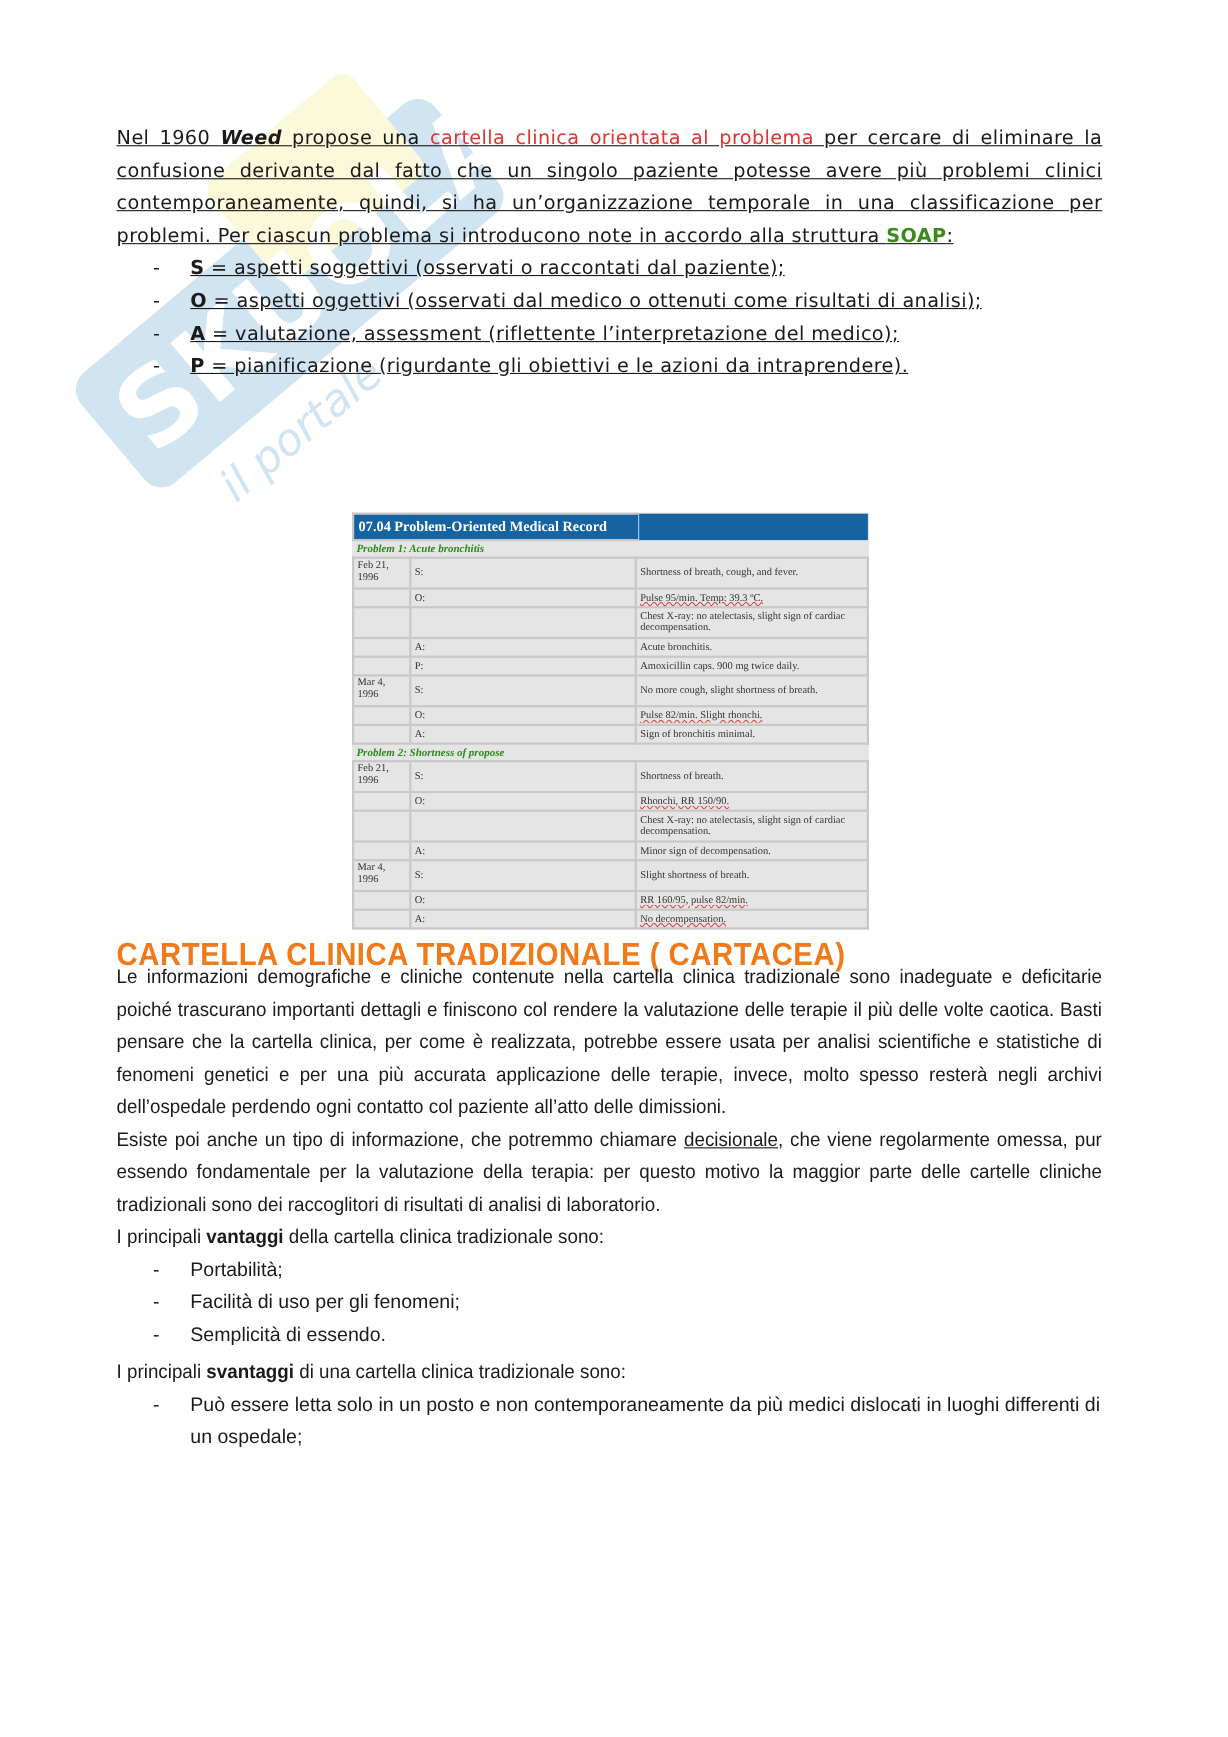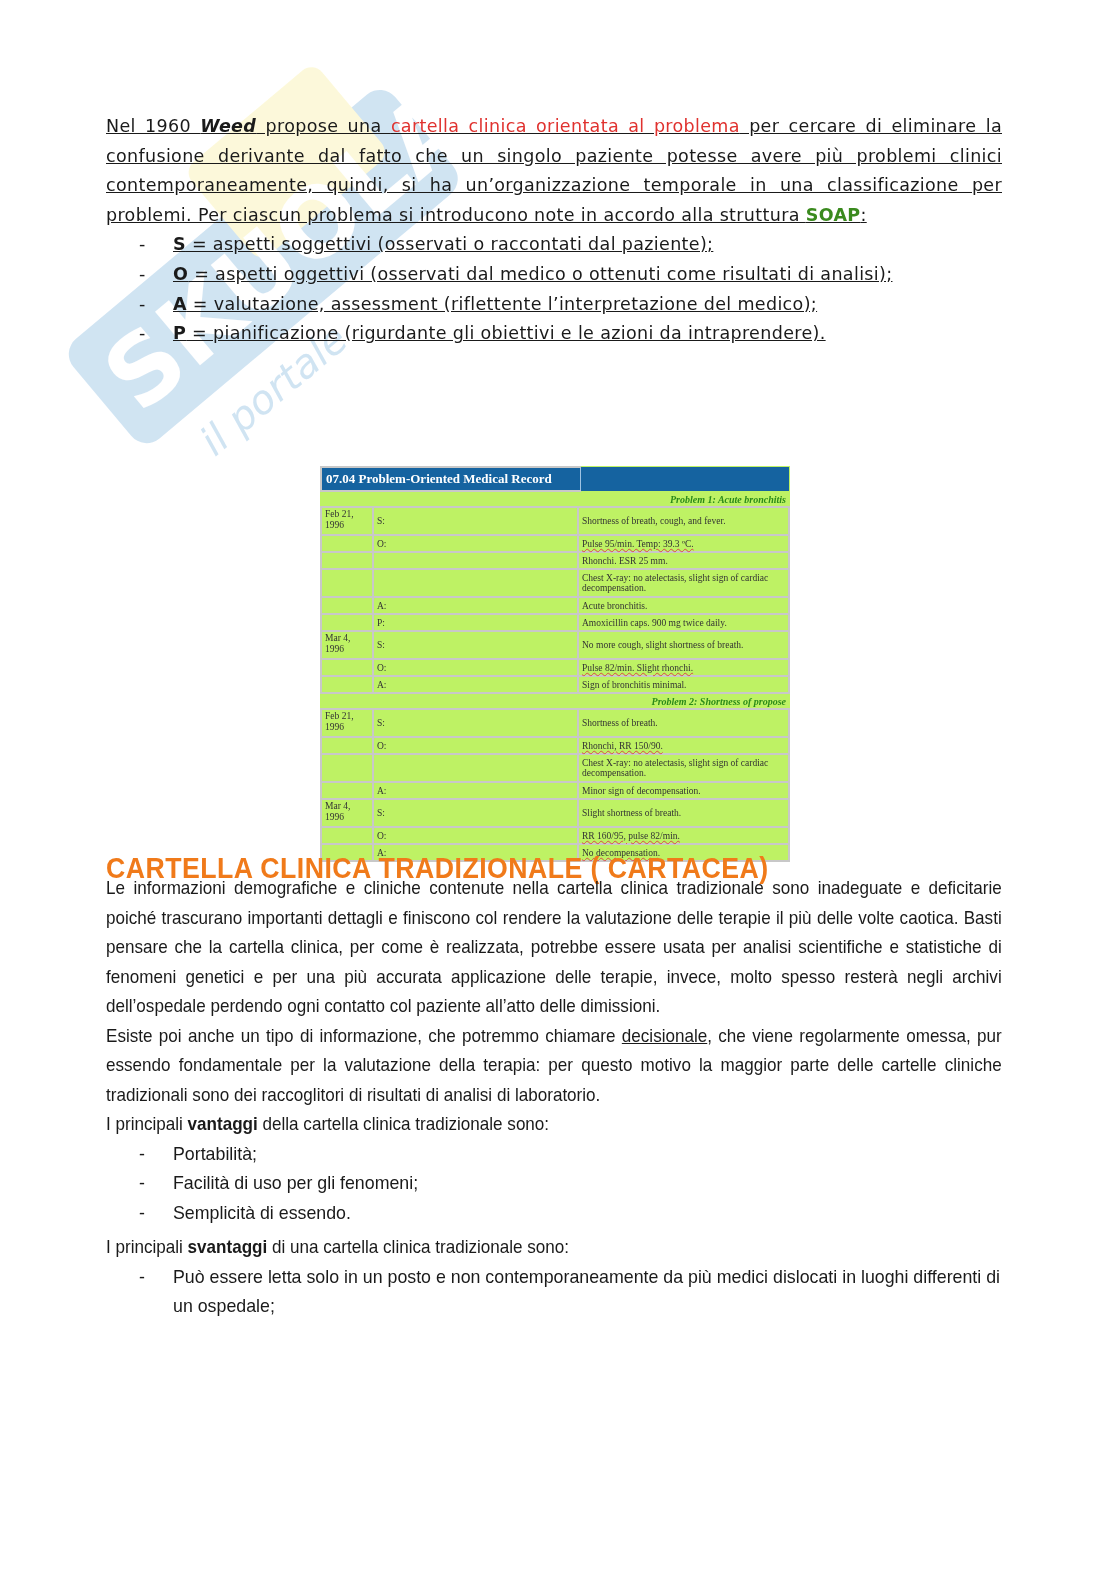--- a/index.html
+++ b/index.html
@@ -11,23 +11,23 @@
   .red { color: #e0322f; }
   .green { color: #3a8a1e; font-weight: bold; }
   .weed { font-weight: bold; font-style: italic; }
   ul.soap { list-style: none; margin: 0; padding: 0; }
   ul.soap li { position: relative; padding-left: 67px; font-size: 17.5px; line-height: 29.6px; letter-spacing: 0.35px; }
   ul.soap li .dash { position: absolute; left: 33px; top: 0; }
   ul.soap li b { font-weight: bold; }
   .p2 { margin-top: 6px; }
   
   .porm { position: absolute; left: 320px; top: 466px; width: 470px; border-collapse: collapse;
-          font-family: "Liberation Serif", serif; font-size: 9.5px; color: #333; background: #bef264; }
+          font-family: "Liberation Serif", serif; font-size: 9.5px; color: #333; background: #e5e5e5; }
   .porm .hdr td { background: #1563a0; color: #fff; font-weight: bold; font-size: 13px; padding: 2px 4px; height: 18px; border-right: 1px solid #9fc3e3; }
-  .porm .prob td { color: #2b8a1a; font-weight: bold; font-style: italic; font-size: 10px; padding: 0 3px; height: 14px; border: none; text-align: right; }
+  .porm .prob td { color: #2b8a1a; font-weight: bold; font-style: italic; font-size: 10px; padding: 0 3px; height: 14px; border: none; }
   .porm td { border: 2px solid #c8c8c8; padding: 1px 3px; vertical-align: middle; }
   .porm td.d { width: 44px; line-height: 11px; vertical-align: top; }
   .porm td.c { width: 197px; }
   .porm tr.r td { height: 13px; }
   .porm tr.tall td { height: 24px; }
   .porm .sq { text-decoration: underline wavy #d94a4a; text-decoration-thickness: 1px; font-family: Liberation Serif, serif; }
   h2.sec { position: absolute; left: 106px; top: 852px; margin: 0; font-family: "Liberation Sans", sans-serif;
            font-size: 29px; font-weight: bold; color: #f07a1a; letter-spacing: 0.5px; transform: scaleX(0.92); transform-origin: left; }
   .page2 { position: absolute; left: 106px; top: 874px; width: 896px; }
   .q { font-family: "Liberation Sans", sans-serif; font-size: 17.8px; line-height: 29.5px; text-align: justify; margin: 0;
@@ -71,25 +71,20 @@
       </tr>
   <tr class="tall">
         <td class="d">Feb 21, 1996</td>
         <td class="c">S:</td>
         <td colspan="2">Shortness of breath, cough, and fever.</td>
       </tr>
   <tr class="r">
         <td class="d"></td>
         <td class="c">O:</td>
         <td colspan="2" class="sq">Pulse 95/min. Temp: 39.3 ºC.</td>
-      </tr>
-  <tr class="r">
-        <td class="d"></td>
-        <td class="c"></td>
-        <td colspan="2">Rhonchi. ESR 25 mm.</td>
       </tr>
   <tr class="tall">
         <td class="d"></td>
         <td class="c"></td>
         <td colspan="2">Chest X-ray: no atelectasis, slight sign of cardiac decompensation.</td>
       </tr>
   <tr class="r">
         <td class="d"></td>
         <td class="c">A:</td>
         <td colspan="2">Acute bronchitis.</td>

